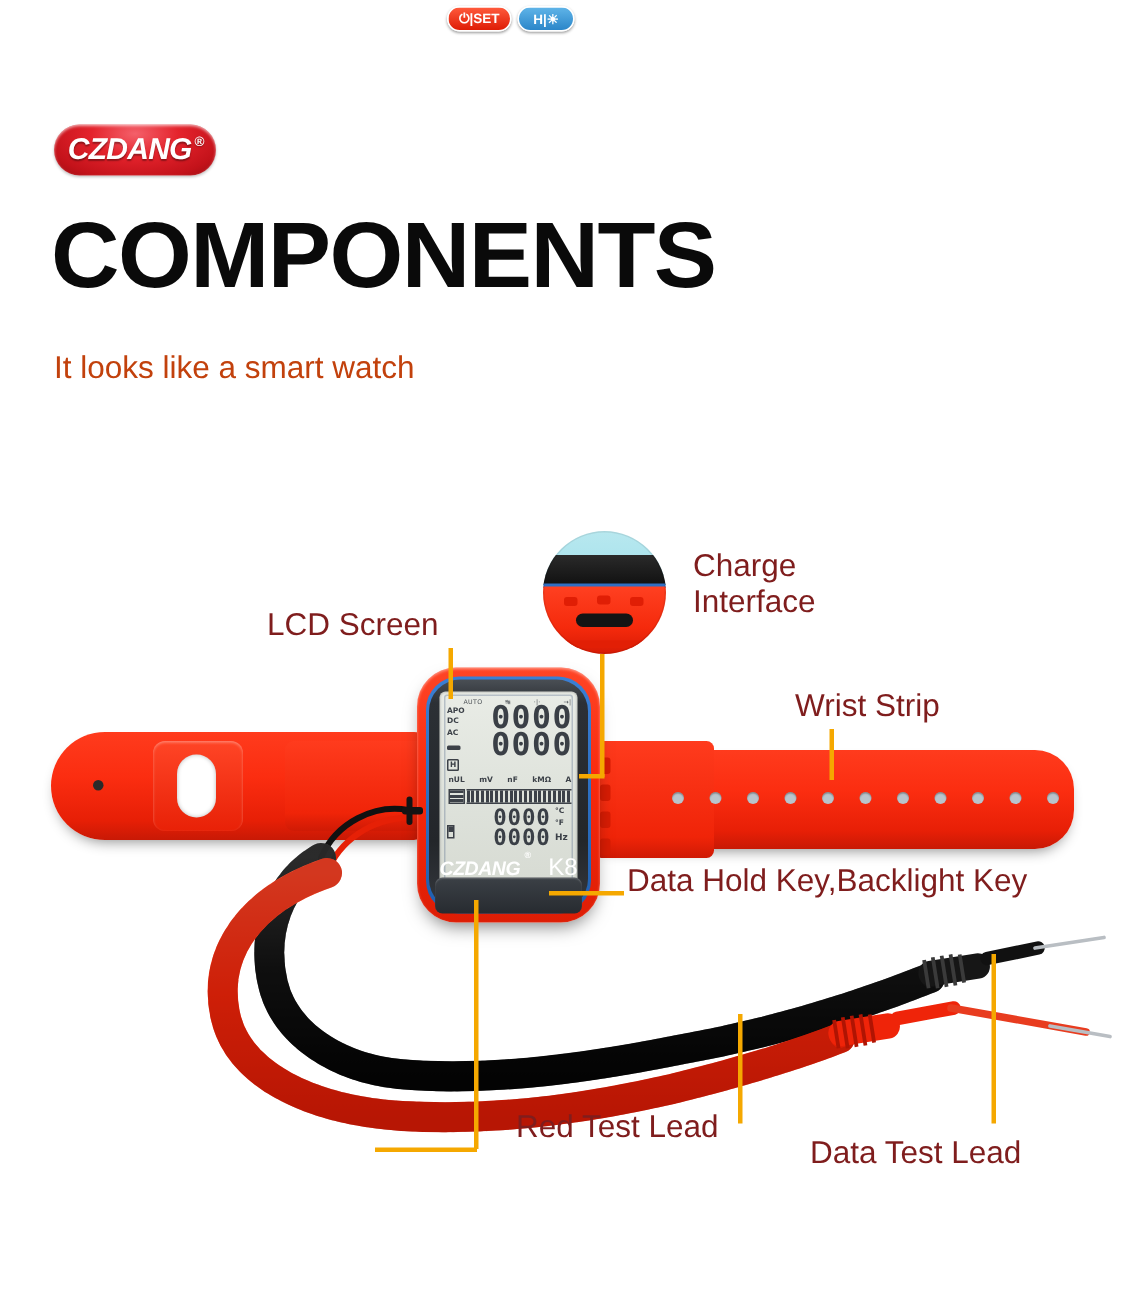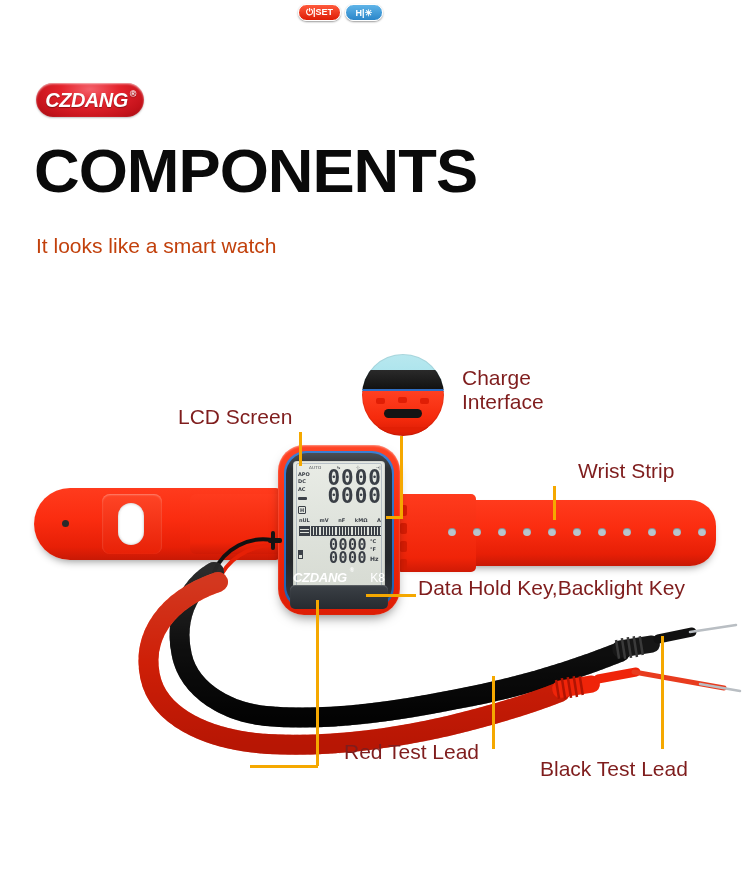--- a/index.html
+++ b/index.html
@@ -212,21 +212,21 @@
   .brand-row {
     position: absolute; left: 293px; top: 570px; width: 92px;
     display: flex; align-items: baseline; justify-content: space-between;
     color: #fff;
   }
   .brand-name {
     font-size: 13px; font-weight: bold; font-style: italic;
     letter-spacing: -.3px; position: relative; padding-right: 6px;
   }
   .brand-reg { position: absolute; right: -1px; top: -3px; font-size: 6px; font-style: normal; }
-  .brand-model { font-size: 12px; font-weight: normal; }
+  .brand-model { font-size: 16px; font-weight: normal; }
   .btn-bar {
     position: absolute; left: 290px; top: 585px; width: 98px; height: 24px;
     border-radius: 5px;
     background: linear-gradient(180deg,#3b4046,#272b30);
     box-shadow: inset 0 1px 1px rgba(255,255,255,.18);
   }
   .btn {
     position: absolute; top: 4px; height: 17px; border-radius: 9px;
     display: flex; align-items: center; justify-content: center;
     font-size: 9px; font-weight: bold; color: #fff;
@@ -435,28 +435,28 @@
   </div>
 
   <div class="callout" style="left:178px; top:405px;">LCD Screen</div>
   <div class="lead lead-v" style="left:299px; top:432px; height:34px;"></div>
 
   <div class="callout" style="left:462px; top:366px;">Charge
 Interface</div>
   <div class="lead lead-v" style="left:400px; top:436px; height:82px;"></div>
   <div class="lead lead-h" style="left:386px; top:516px; width:17px;"></div>
 
-  <div class="callout" style="left:530px; top:459px;margin-left:48px;">Wrist Strip</div>
+  <div class="callout" style="left:530px; top:459px;">Wrist Strip</div>
   <div class="lead lead-v" style="left:553px; top:486px; height:34px;"></div>
 
   <div class="callout" style="left:418px; top:576px;">Data Hold Key,Backlight Key</div>
   <div class="lead lead-h" style="left:366px; top:594px; width:50px;"></div>
 
   <div class="lead lead-h" style="left:250px; top:765px; width:68px;"></div>
   <div class="lead lead-v" style="left:316px; top:600px; height:166px;"></div>
 
   <div class="callout" style="left:344px; top:740px;">Red Test Lead</div>
   <div class="lead lead-v" style="left:492px; top:676px; height:73px;"></div>
 
-  <div class="callout" style="left:540px; top:757px;">Black Test Lead</div>
+  <div class="callout" style="left:540px; top:757px;">Data Test Lead</div>
   <div class="lead lead-v" style="left:661px; top:636px; height:113px;"></div>
 
 </div>
 
 </body></html>

